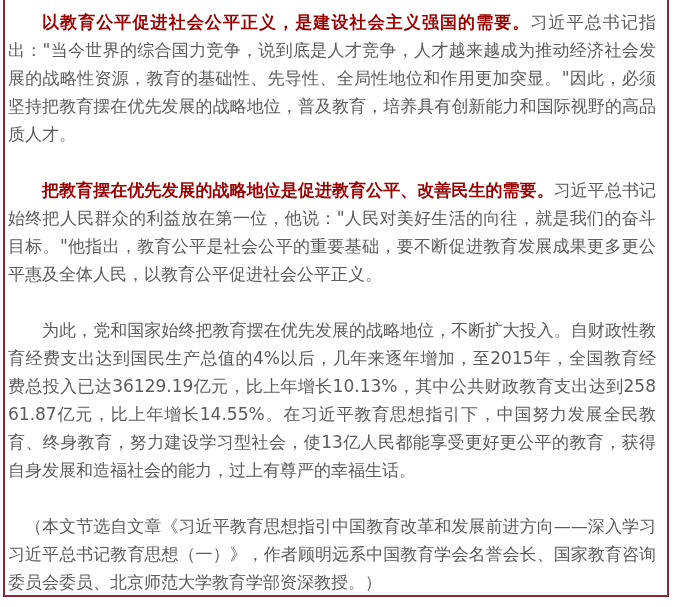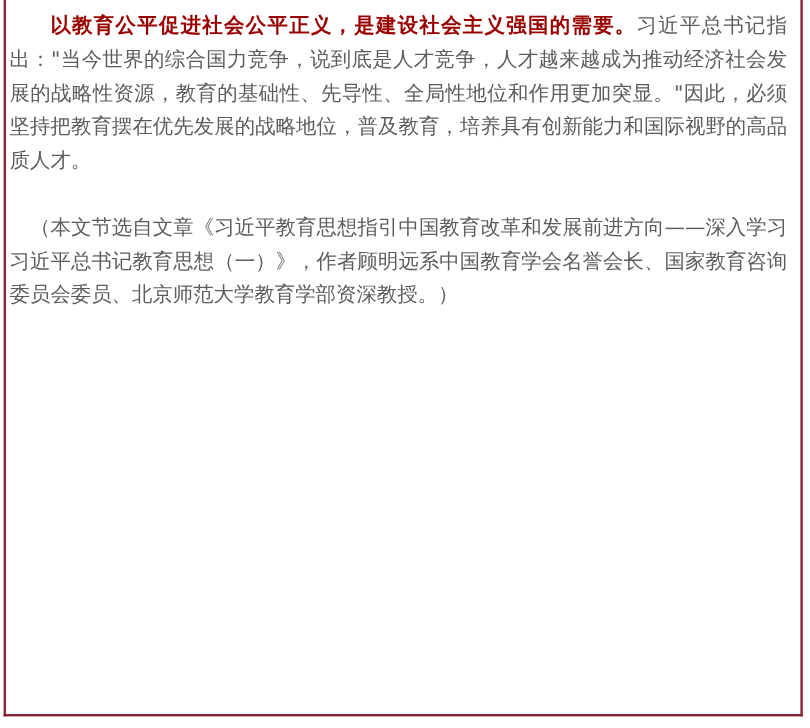--- a/index.html
+++ b/index.html
@@ -40,17 +40,19 @@
     font-weight: bold;
   }
 </style>
 </head>
 <body>
 
 <div class="frame">
   <div class="content">
     <p><strong class="lead">以教育公平促进社会公平正义，是建设社会主义强国的需要。</strong><span>习近平总书记指出："当今世界的综合国力竞争，说到底是人才竞争，人才越来越成为推动经济社会发展的战略性资源，教育的基础性、先导性、全局性地位和作用更加突显。"因此，必须坚持把教育摆在优先发展的战略地位，普及教育，培养具有创新能力和国际视野的高品质人才。</span></p>
 
+    <p><strong class="lead">把教育摆在优先发展的战略地位是促进教育公平、改善民生的需要。</strong><span>习近平总书记始终把人民群众的利益放在第一位，他说："人民对美好生活的向往，就是我们的奋斗目标。"他指出，教育公平是社会公平的重要基础，要不断促进教育发展成果更多更公平惠及全体人民，以教育公平促进社会公平正义。</span></p>
 
+    <p><span>为此，党和国家始终把教育摆在优先发展的战略地位，不断扩大投入。自财政性教育经费支出达到国民生产总值的4%以后，几年来逐年增加，至2015年，全国教育经费总投入已达36129.19亿元，比上年增长10.13%，其中公共财政教育支出达到25861.87亿元，比上年增长14.55%。在习近平教育思想指引下，中国努力发展全民教育、终身教育，努力建设学习型社会，使13亿人民都能享受更好更公平的教育，获得自身发展和造福社会的能力，过上有尊严的幸福生话。</span></p>
 
     <p class="note"><span>（本文节选自文章《习近平教育思想指引中国教育改革和发展前进方向——深入学习习近平总书记教育思想（一）》，作者顾明远系中国教育学会名誉会长、国家教育咨询委员会委员、北京师范大学教育学部资深教授。）</span></p>
   </div>
 </div>
 
 </body></html>

